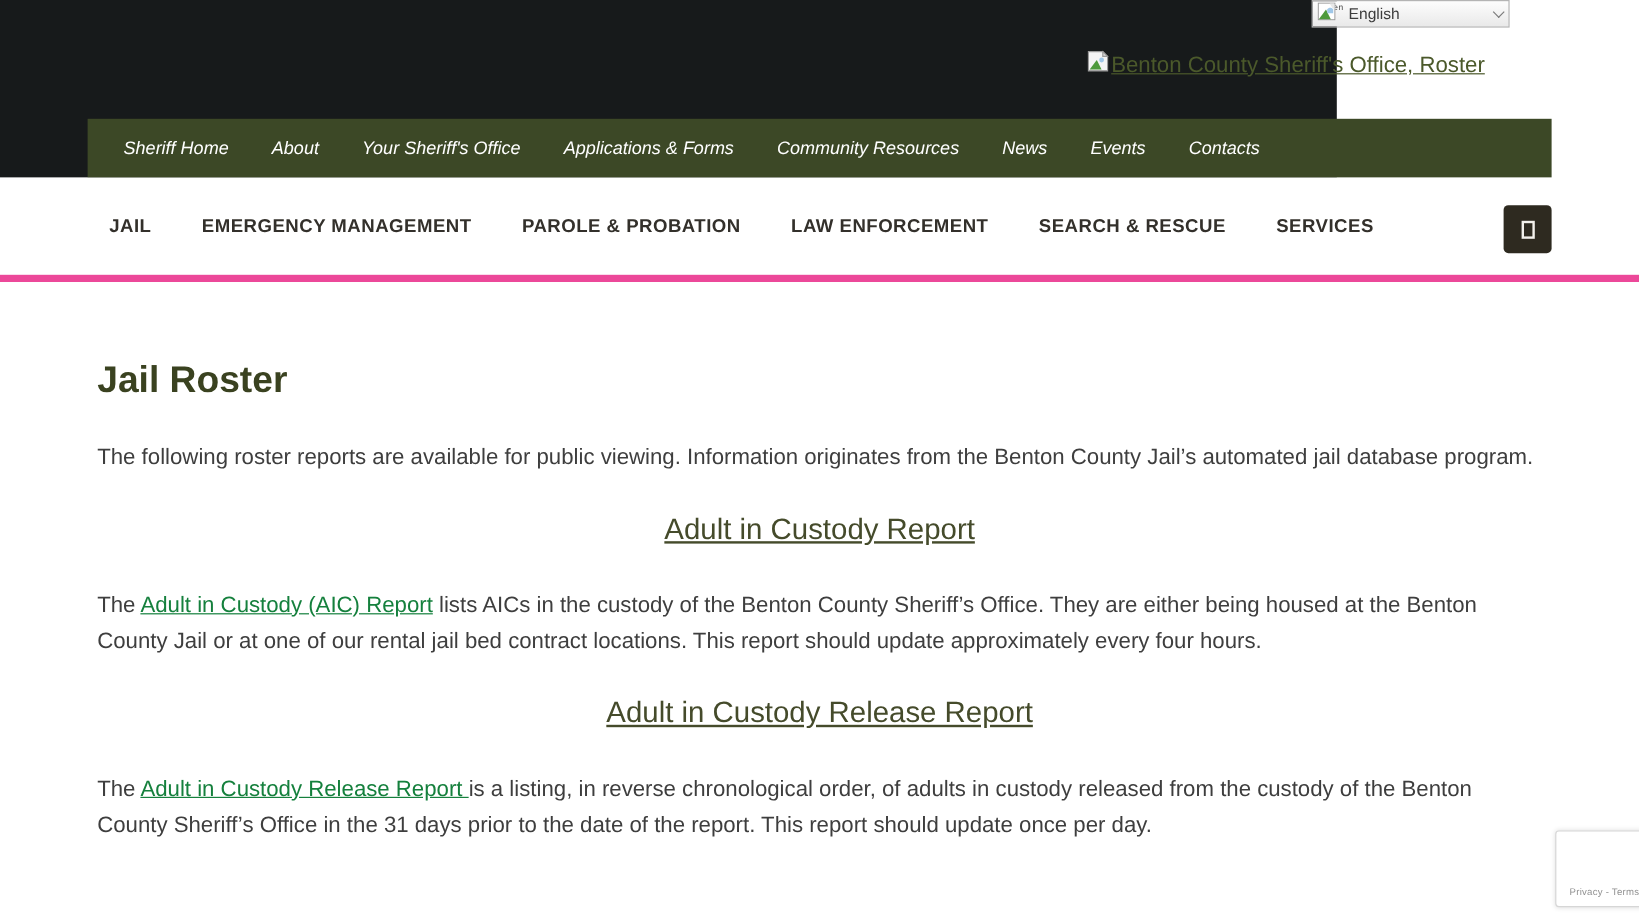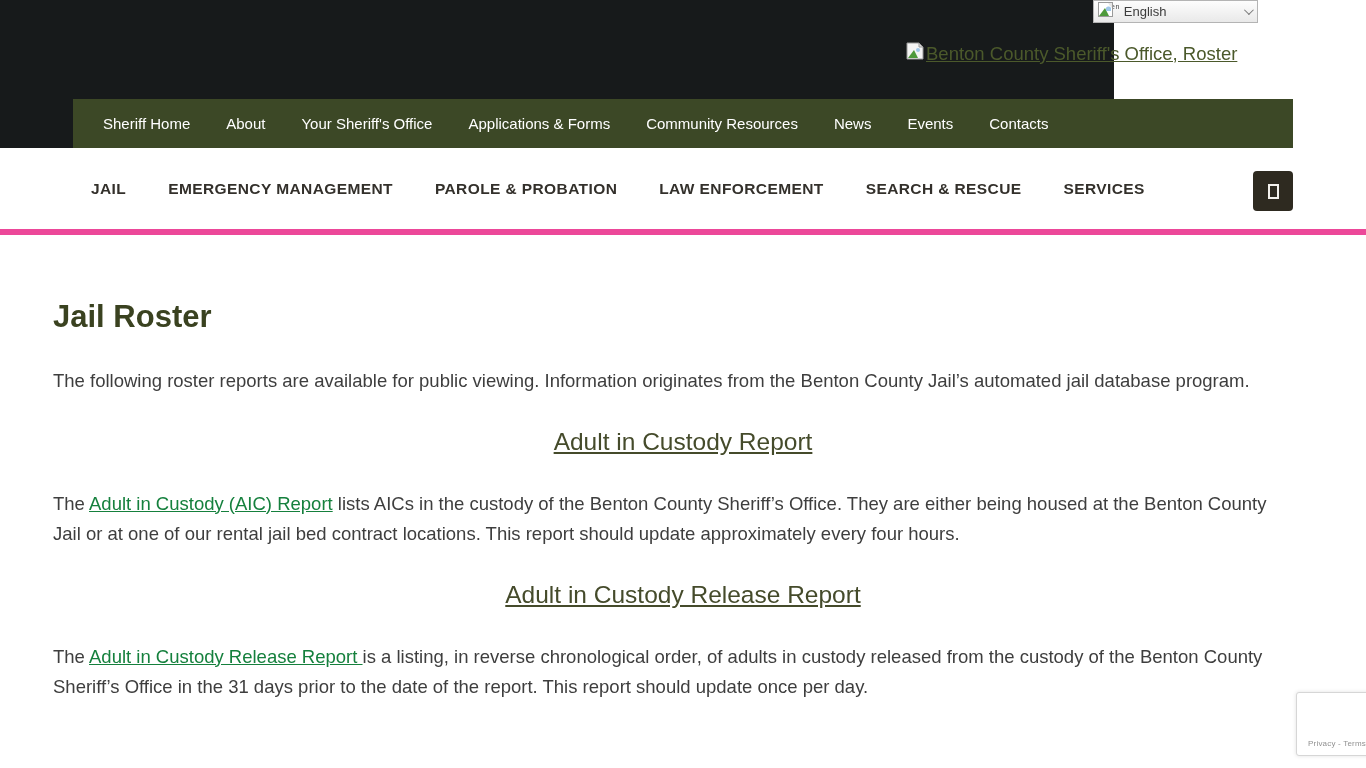--- a/index.html
+++ b/index.html
@@ -52,20 +52,21 @@
   }
   .logo-link .broken-img { margin-right: 2px; }
 
   
   .primary-nav {
     position: absolute; top: 99px; left: 73px;
     width: 1220px; height: 49px;
     background: #3c4826;
     display: flex; align-items: center;
     padding-left: 12px;
+    font-style: italic;
   }
   .primary-nav a {
     color: #ffffff; font-size: 15px; text-decoration: none;
     padding: 0 18px; line-height: 49px; cursor: pointer; white-space: nowrap;
   }
 
   
   .secondary-nav {
     position: absolute; top: 148px; left: 0;
     width: 1366px; height: 87px;
@@ -88,21 +89,21 @@
     cursor: pointer; display: flex; align-items: center; justify-content: center;
   }
   .search-btn .glyph-box {
     width: 11px; height: 15px;
     border: 2px solid #f3f1ec; display: inline-block;
   }
 
   
   .content {
     position: absolute; top: 236px; left: 0;
-    width: 1366px; padding: 63px 53px 0;
+    width: 1366px; padding: 63px 81px 0;
   }
   .page-title {
     font-size: 31px; font-weight: bold; color: #3a4220;
     margin: 0 0 31px;
   }
   .content p {
     font-size: 18.5px; line-height: 30.5px; color: #3e3e3e;
     margin: 0 0 31px; max-width: 1216px;
   }
   .section-heading {

